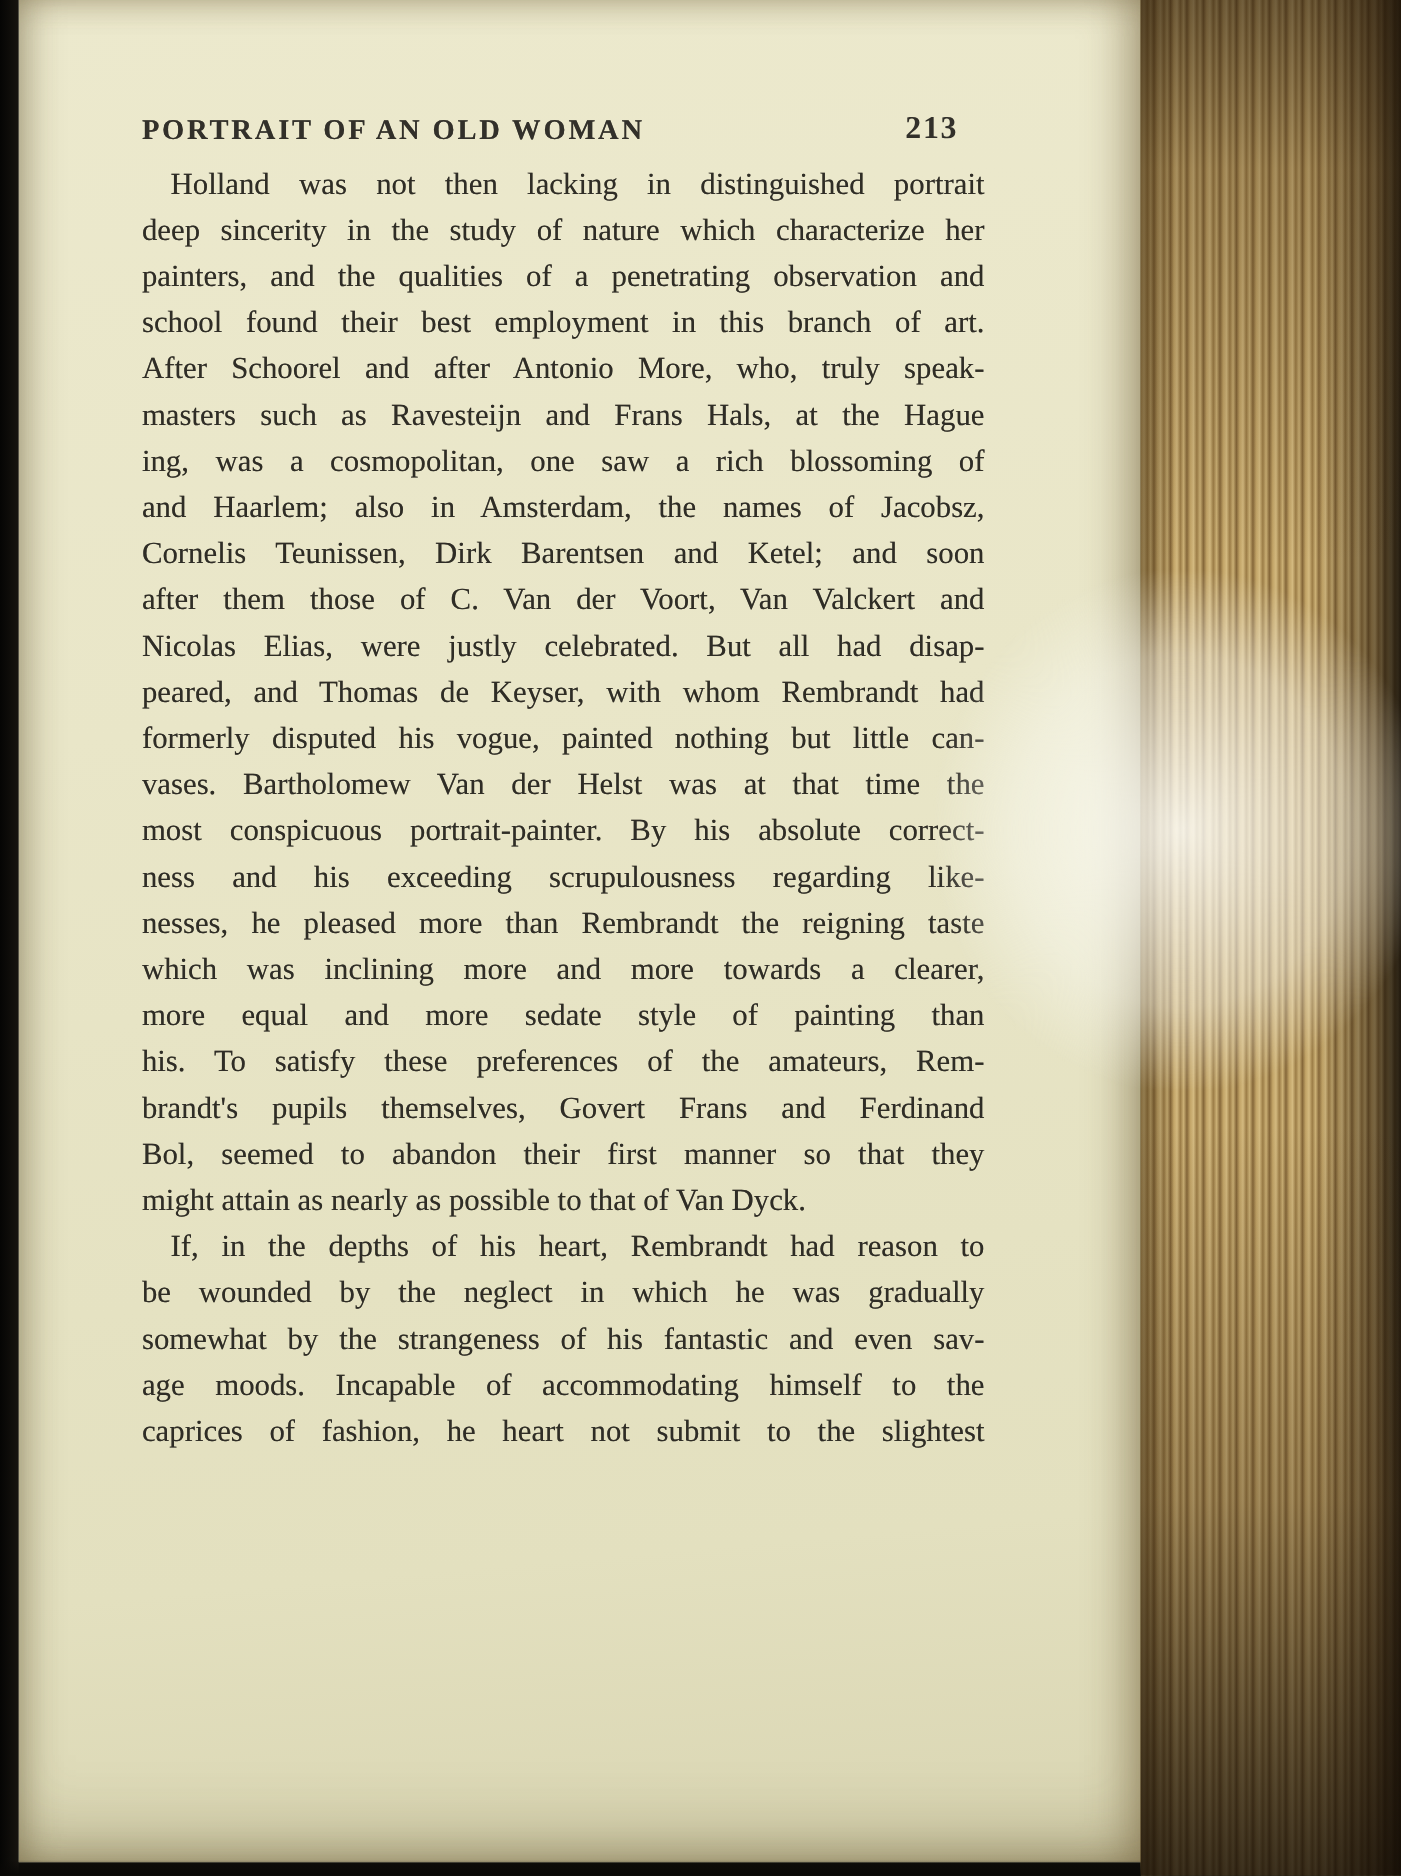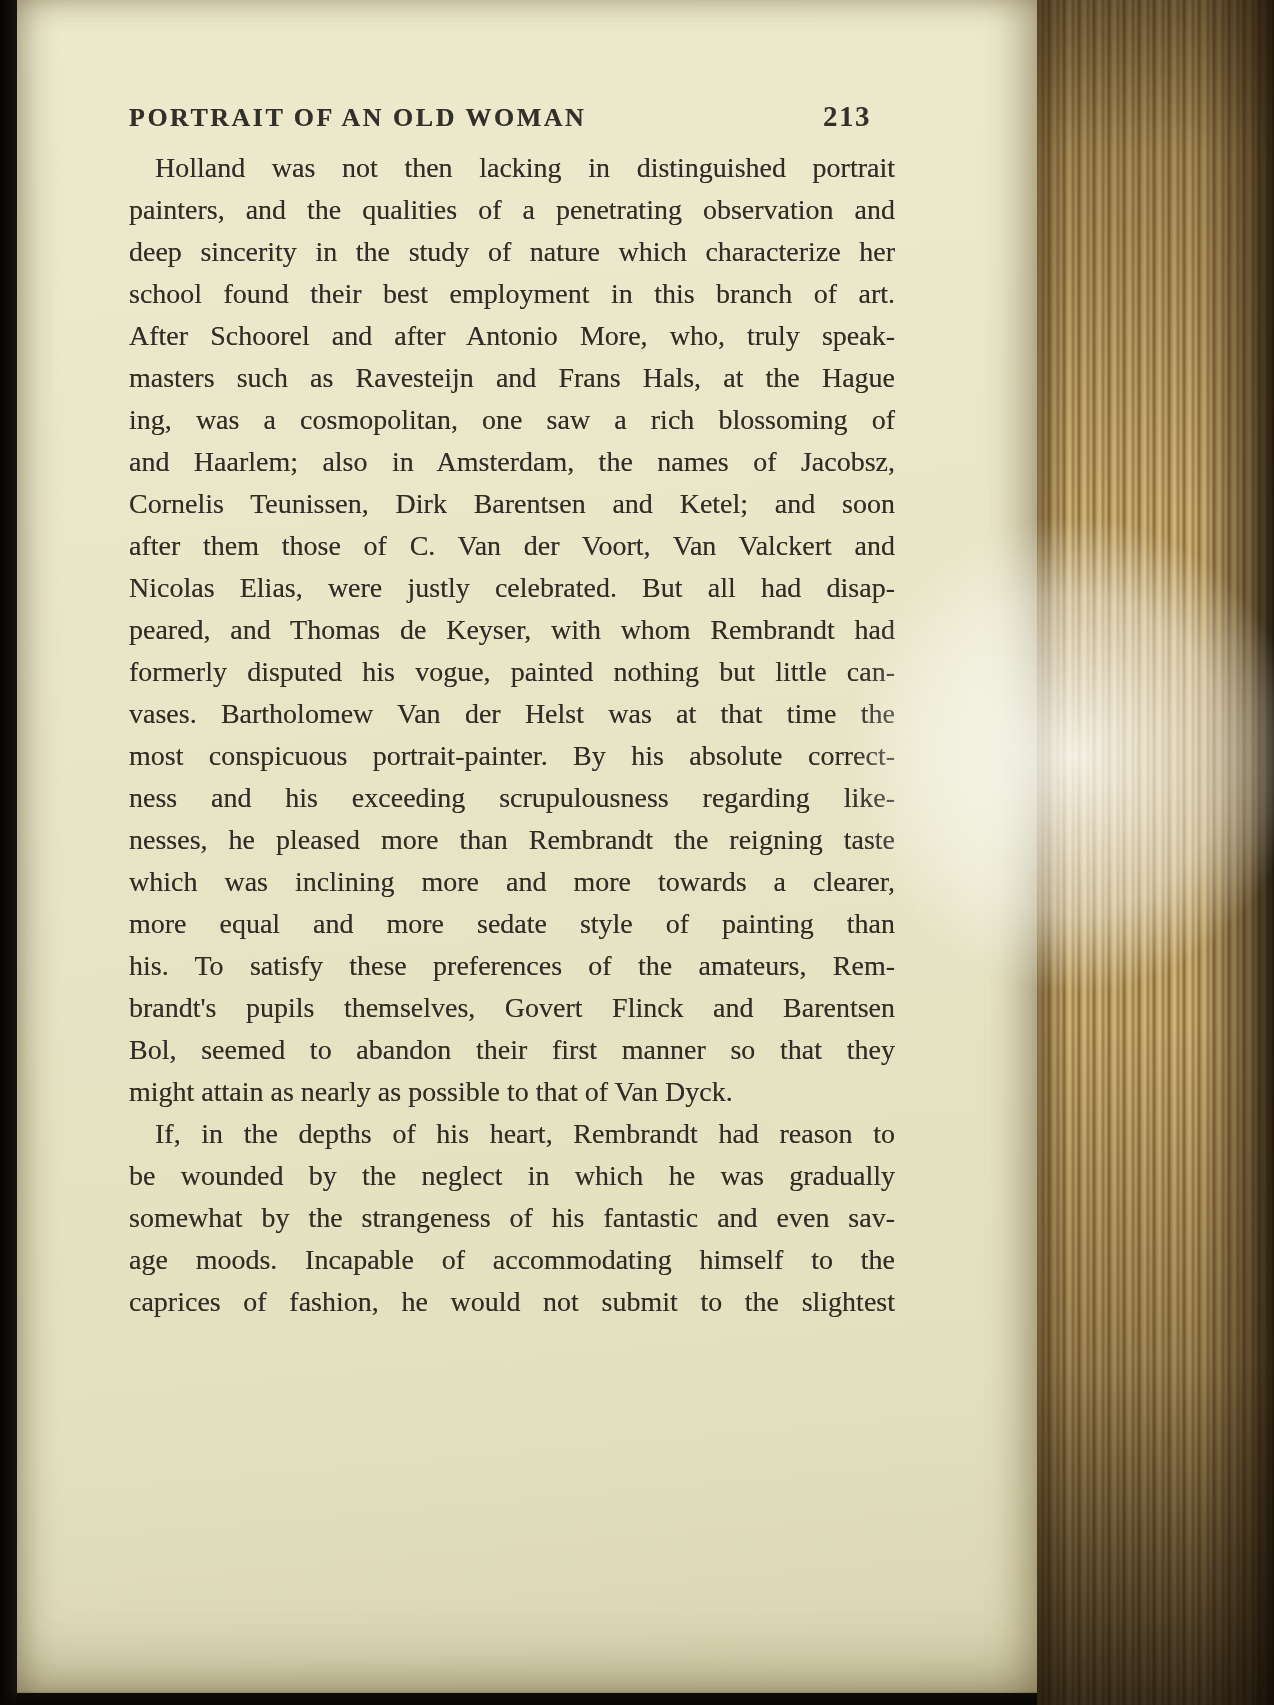--- a/index.html
+++ b/index.html
@@ -118,49 +118,49 @@
 
   <div class="paper">
     <div class="header">
       <span class="running-title">PORTRAIT OF AN OLD WOMAN</span>
       <span class="page-number">213</span>
     </div>
 
     <div class="body">
       <div class="para">
           <div class="line first">Holland was not then lacking in distinguished portrait</div>
+          <div class="line">deep sincerity in the study of nature which characterize her</div>
           <div class="line">painters, and the qualities of a penetrating observation and</div>
-          <div class="line">deep sincerity in the study of nature which characterize her</div>
           <div class="line">school found their best employment in this branch of art.</div>
           <div class="line">After Schoorel and after Antonio More, who, truly speak-</div>
           <div class="line">masters such as Ravesteijn and Frans Hals, at the Hague</div>
           <div class="line">ing, was a cosmopolitan, one saw a rich blossoming of</div>
           <div class="line">and Haarlem; also in Amsterdam, the names of Jacobsz,</div>
           <div class="line">Cornelis Teunissen, Dirk Barentsen and Ketel; and soon</div>
           <div class="line">after them those of C. Van der Voort, Van Valckert and</div>
           <div class="line">Nicolas Elias, were justly celebrated. But all had disap-</div>
           <div class="line">peared, and Thomas de Keyser, with whom Rembrandt had</div>
           <div class="line">formerly disputed his vogue, painted nothing but little can-</div>
           <div class="line">vases. Bartholomew Van der Helst was at that time the</div>
           <div class="line">most conspicuous portrait-painter. By his absolute correct-</div>
           <div class="line">ness and his exceeding scrupulousness regarding like-</div>
           <div class="line">nesses, he pleased more than Rembrandt the reigning taste</div>
           <div class="line">which was inclining more and more towards a clearer,</div>
           <div class="line">more equal and more sedate style of painting than</div>
           <div class="line">his. To satisfy these preferences of the amateurs, Rem-</div>
-          <div class="line">brandt's pupils themselves, Govert Flinck and Barentsen</div>
+          <div class="line">brandt's pupils themselves, Govert Frans and Ferdinand</div>
           <div class="line">Bol, seemed to abandon their first manner so that they</div>
           <div class="line last">might attain as nearly as possible to that of Van Dyck.</div>
         </div>
       <div class="para para-continued">
           <div class="line first">If, in the depths of his heart, Rembrandt had reason to</div>
           <div class="line">be wounded by the neglect in which he was gradually</div>
           <div class="line">somewhat by the strangeness of his fantastic and even sav-</div>
           <div class="line">age moods. Incapable of accommodating himself to the</div>
-          <div class="line last">caprices of fashion, he would not submit to the slightest</div>
+          <div class="line last">caprices of fashion, he heart not submit to the slightest</div>
         </div>
     </div>
   </div>
 
   <div class="edges"></div>
   <div class="glare"></div>
   <div class="bottom-strip"></div>
 </div>
 
 </body></html>

